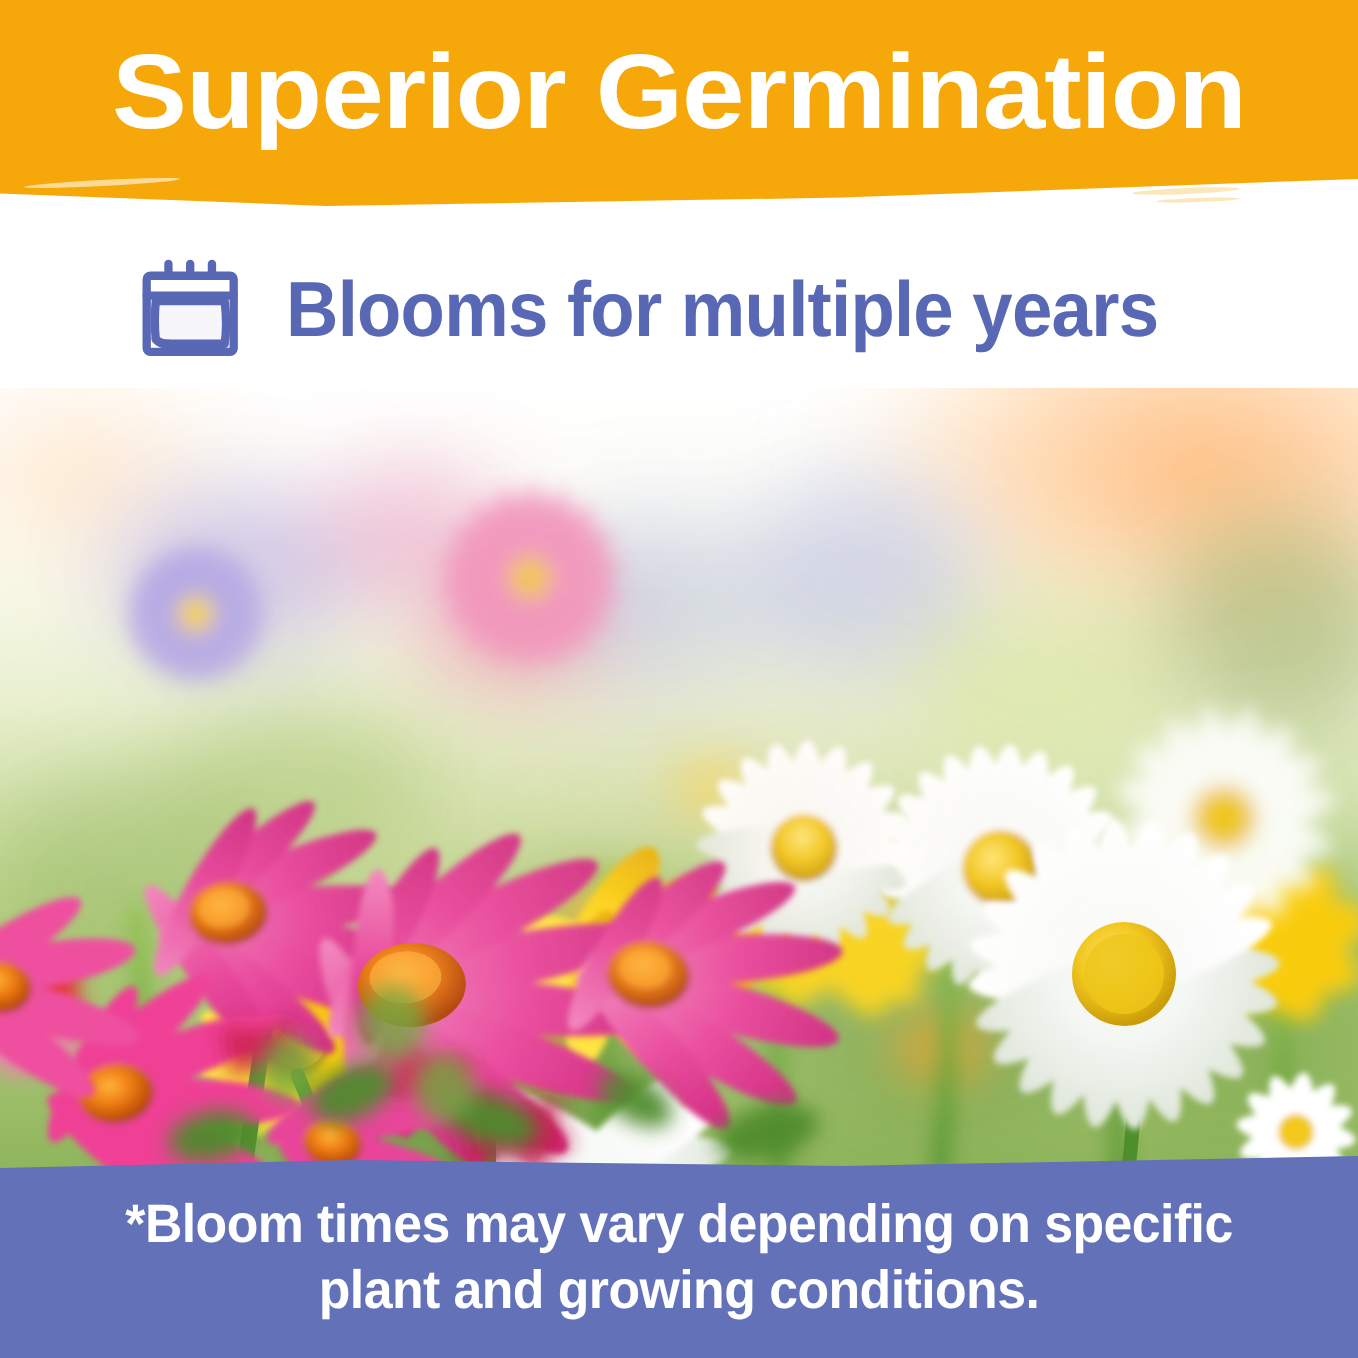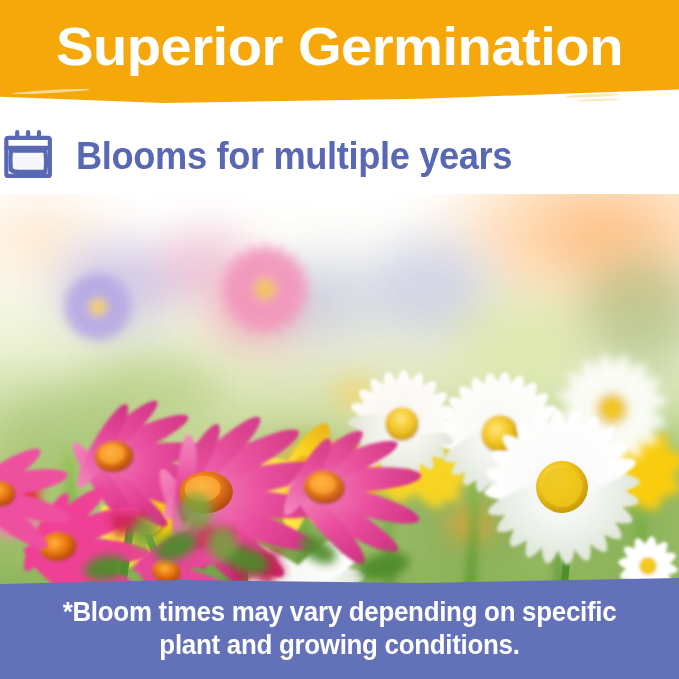--- a/index.html
+++ b/index.html
@@ -59,21 +59,21 @@
 
   
   #subhead-row {
     position: absolute;
     left: 0;
     top: 118px;
     width: 679px;
     height: 76px;
     display: flex;
     align-items: center;
-    justify-content: flex-start;
+    justify-content: center;
   }
   #calendar-icon {
     width: 58px;
     height: 58px;
     flex: 0 0 auto;
     margin-right: 18px;
   }
   #subhead-text {
     color: #5968b4;
     font-family: "Liberation Sans", sans-serif;

